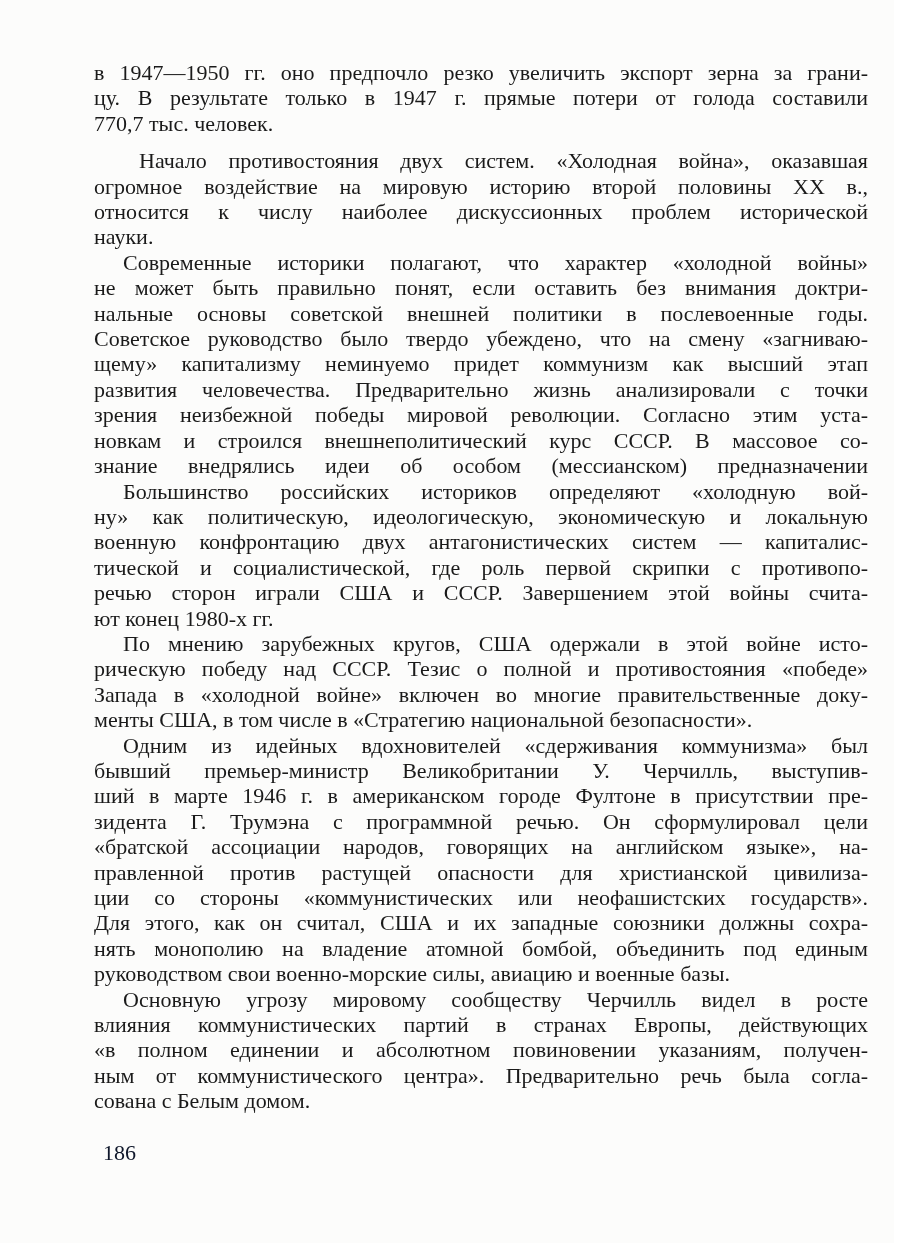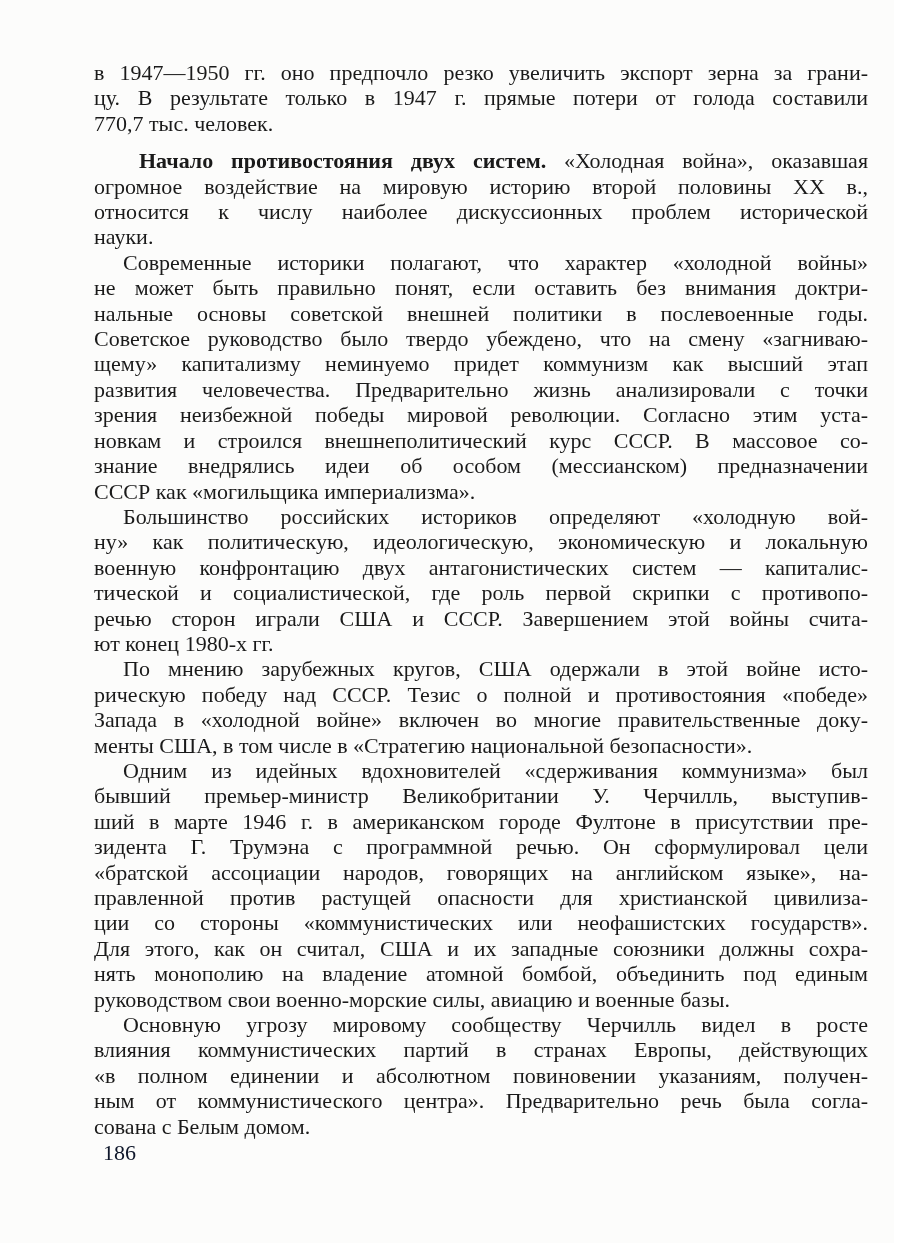--- a/index.html
+++ b/index.html
@@ -38,21 +38,21 @@
     -moz-text-align-last: justify;
     white-space: normal;
     overflow: visible;
   }
   .line.last {
     text-align-last: left;
     -moz-text-align-last: left;
   }
   .para.indent .line.first { text-indent: 29px; }
   .para.head-indent .line.first { text-indent: 45px; }
-  .seg-bold { font-weight: bold; }
+  .seg-bold { font-weight: normal; }
   .folio {
     position: absolute;
     left: 103px;
     top: 1140px;
     font-size: 22px;
     line-height: 26px;
     color: #0f172a;
   }
 </style>
 </head>
@@ -74,21 +74,20 @@
       <div class="para indent">
         <div class="line first">Современные историки полагают, что характер «холодной войны»</div>
         <div class="line">не может быть правильно понят, если оставить без внимания доктри-</div>
         <div class="line">нальные основы советской внешней политики в послевоенные годы.</div>
         <div class="line">Советское руководство было твердо убеждено, что на смену «загниваю-</div>
         <div class="line">щему» капитализму неминуемо придет коммунизм как высший этап</div>
         <div class="line">развития человечества. Предварительно жизнь анализировали с точки</div>
         <div class="line">зрения неизбежной победы мировой революции. Согласно этим уста-</div>
         <div class="line">новкам и строился внешнеполитический курс СССР. В массовое со-</div>
         <div class="line">знание внедрялись идеи об особом (мессианском) предназначении</div>
-        <div class="line last">СССР как «могильщика империализма».</div>
       </div>
       <div class="para indent">
         <div class="line first">Большинство российских историков определяют «холодную вой-</div>
         <div class="line">ну» как политическую, идеологическую, экономическую и локальную</div>
         <div class="line">военную конфронтацию двух антагонистических систем — капиталис-</div>
         <div class="line">тической и социалистической, где роль первой скрипки с противопо-</div>
         <div class="line">речью сторон играли США и СССР. Завершением этой войны счита-</div>
         <div class="line last">ют конец 1980-х гг.</div>
       </div>
       <div class="para indent">

